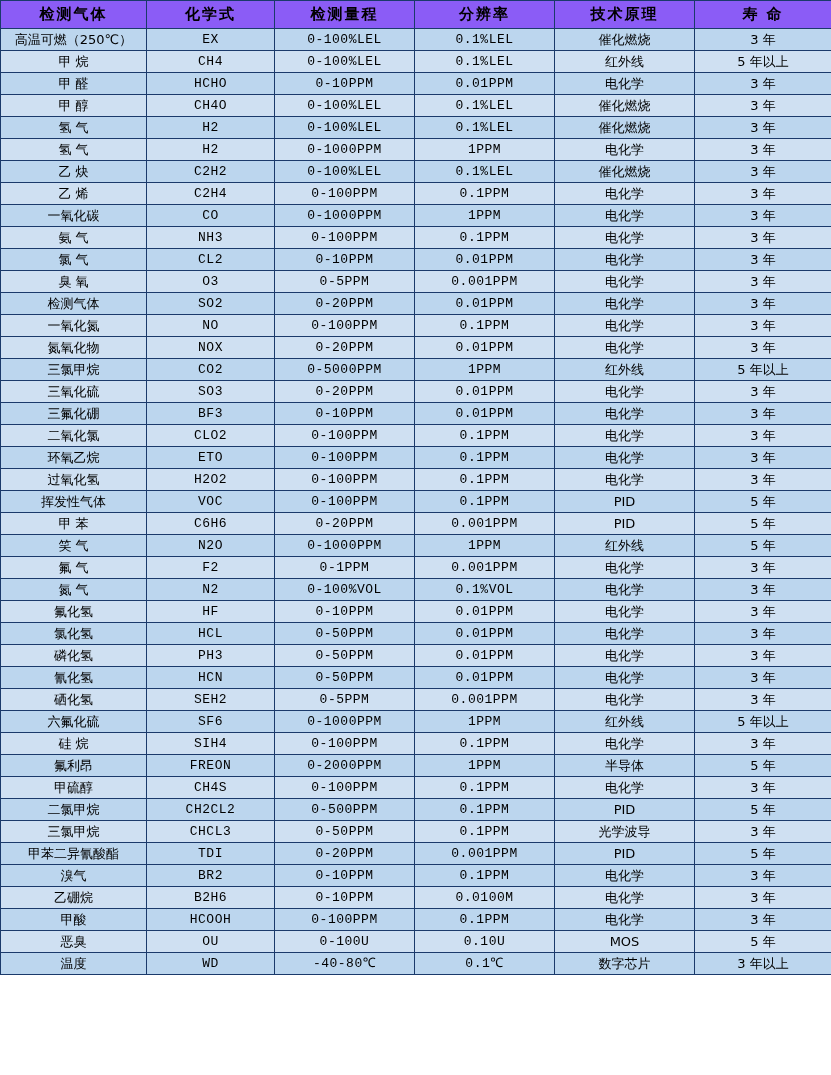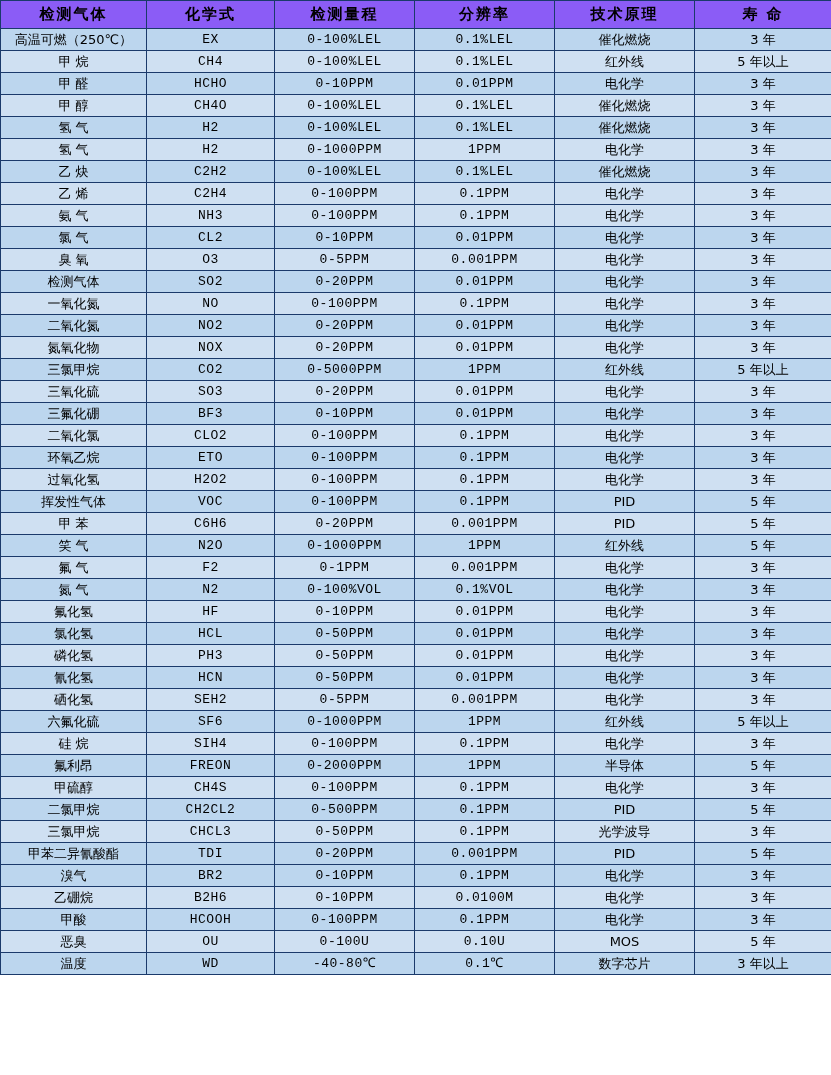--- a/index.html
+++ b/index.html
@@ -131,20 +131,28 @@
         <td class="cn">3 年</td>
       </tr>
       <tr>
         <td class="cn">乙 烯</td>
         <td class="mono">C2H4</td>
         <td class="mono">0-100PPM</td>
         <td class="mono">0.1PPM</td>
         <td class="cn">电化学</td>
         <td class="cn">3 年</td>
       </tr>
+      <tr class="alt">
+        <td class="cn">一氧化碳</td>
+        <td class="mono">CO</td>
+        <td class="mono">0-1000PPM</td>
+        <td class="mono">1PPM</td>
+        <td class="cn">电化学</td>
+        <td class="cn">3 年</td>
+      </tr>
       <tr>
         <td class="cn">氨 气</td>
         <td class="mono">NH3</td>
         <td class="mono">0-100PPM</td>
         <td class="mono">0.1PPM</td>
         <td class="cn">电化学</td>
         <td class="cn">3 年</td>
       </tr>
       <tr class="alt">
         <td class="cn">氯 气</td>
@@ -168,28 +176,20 @@
         <td class="mono">0-20PPM</td>
         <td class="mono">0.01PPM</td>
         <td class="cn">电化学</td>
         <td class="cn">3 年</td>
       </tr>
       <tr>
         <td class="cn">一氧化氮</td>
         <td class="mono">NO</td>
         <td class="mono">0-100PPM</td>
         <td class="mono">0.1PPM</td>
-        <td class="cn">电化学</td>
-        <td class="cn">3 年</td>
-      </tr>
-      <tr class="alt">
-        <td class="cn">二氧化氮</td>
-        <td class="mono">NO2</td>
-        <td class="mono">0-20PPM</td>
-        <td class="mono">0.01PPM</td>
         <td class="cn">电化学</td>
         <td class="cn">3 年</td>
       </tr>
       <tr>
         <td class="cn">氮氧化物</td>
         <td class="mono">NOX</td>
         <td class="mono">0-20PPM</td>
         <td class="mono">0.01PPM</td>
         <td class="cn">电化学</td>
         <td class="cn">3 年</td>

